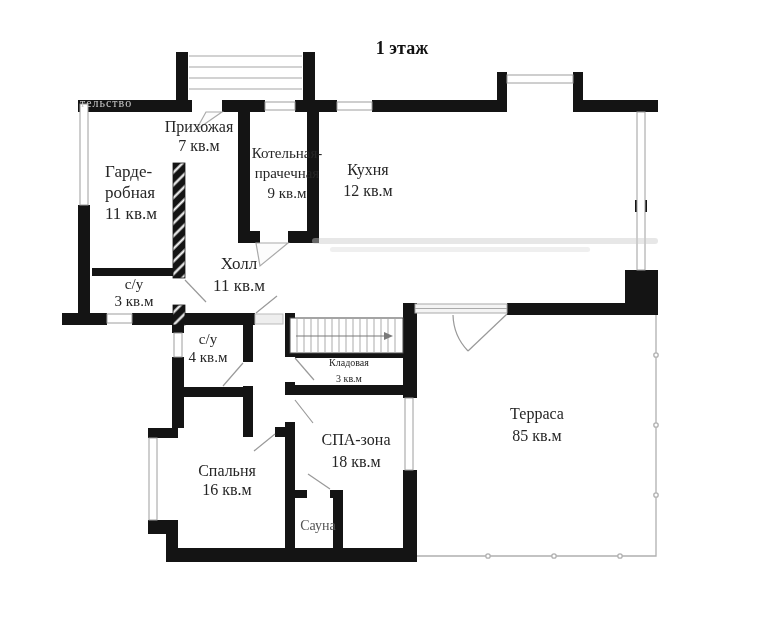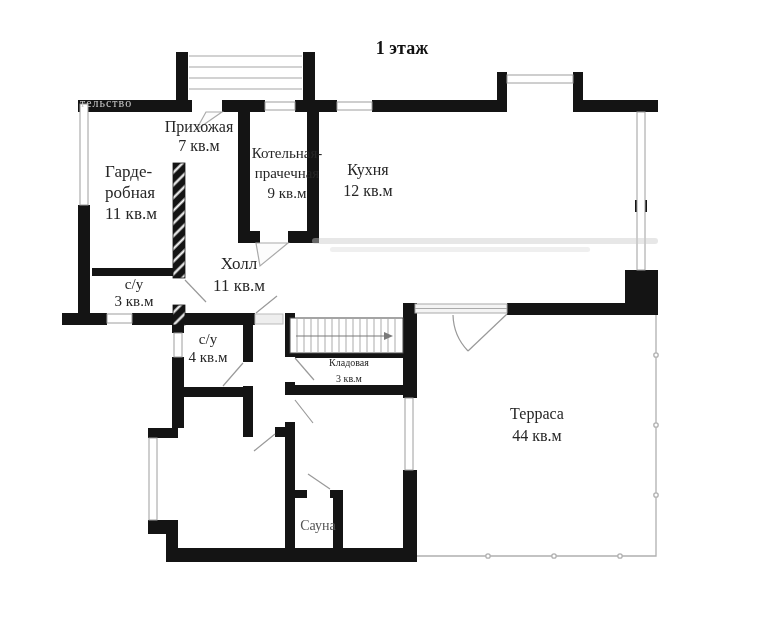--- a/index.html
+++ b/index.html
@@ -180,24 +180,32 @@
     <div>с/у</div>
     <div>4 кв.м</div>
   </div>
 
 
   <div class="rlabel" style="left:349px;top:355px;font-size:10px;line-height:16px;">
     <div>Кладовая</div>
     <div>3 кв.м</div>
   </div>
 
-
+  <div class="rlabel" style="left:356px;top:429px;font-size:16px;line-height:22px;">
+    <div>СПА-зона</div>
+    <div>18 кв.м</div>
+  </div>
+
+  <div class="rlabel" style="left:227px;top:461px;font-size:16px;line-height:19px;">
+    <div>Спальня</div>
+    <div>16 кв.м</div>
+  </div>
 
   <div class="rlabel" style="left:318px;top:518px;font-size:14px;color:var(--sauna_text);">
     <div>Сауна</div>
   </div>
 
   <div class="rlabel" style="left:537px;top:403px;font-size:16px;line-height:22px;">
     <div>Терраса</div>
-    <div>44 кв.м</div>
+    <div>85 кв.м</div>
   </div>
 
 </div>
 
 </body></html>

